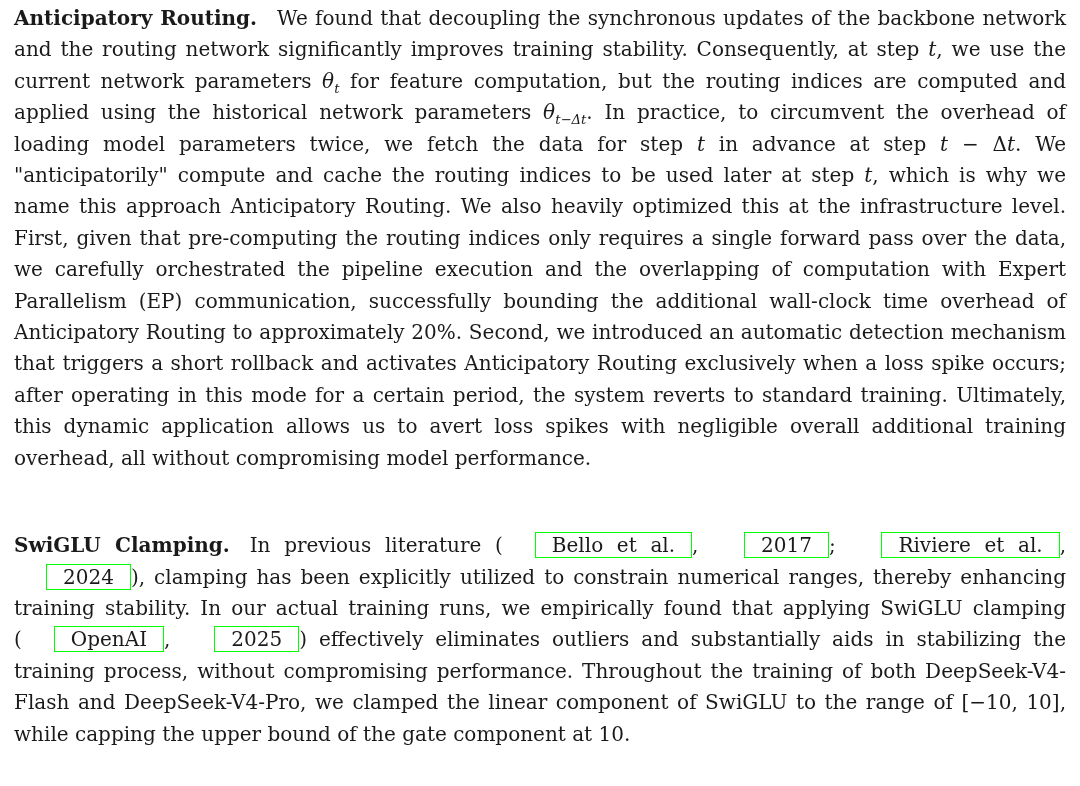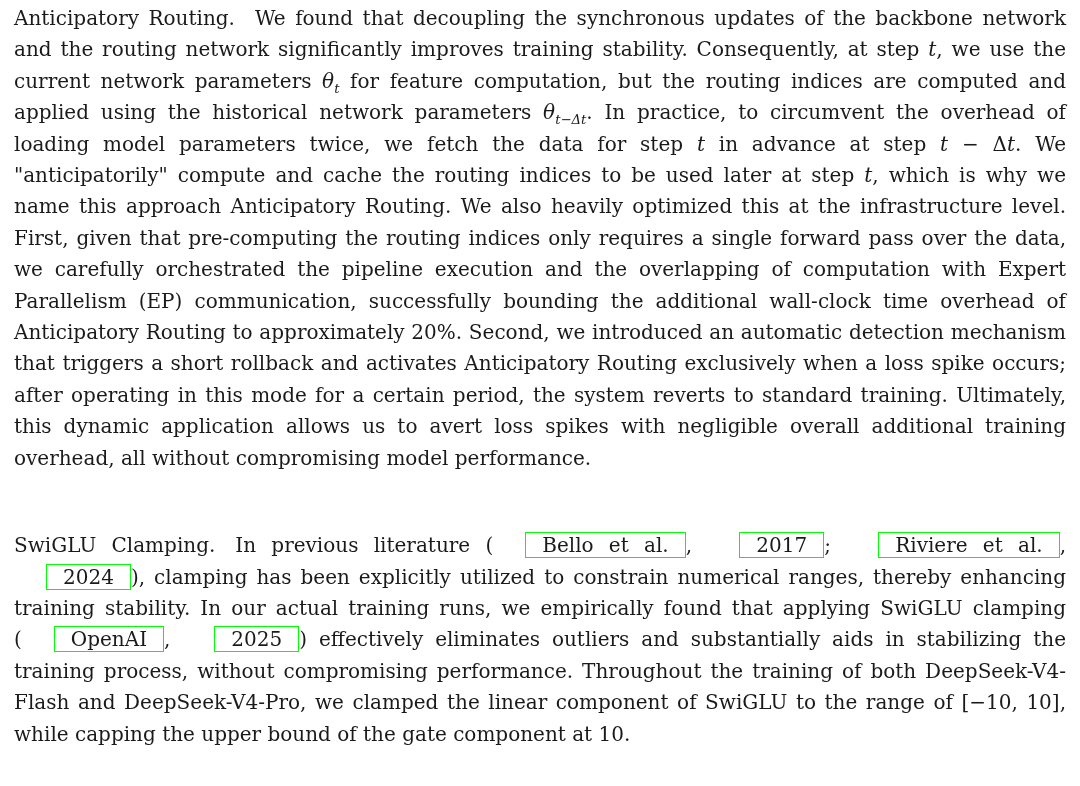--- a/index.html
+++ b/index.html
@@ -22,21 +22,21 @@
     color: #1a1a1a;
     text-align: justify;
   }
   p.para {
     margin: 0;
     padding: 0;
   }
   p.para.second {
     margin-top: 56px;
   }
-  .seg-b { font-weight: 400; }
+  .seg-b { font-weight: 700; }
   .seg-i { font-style: italic; }
   sub.seg-sub {
     font-style: italic;
     font-size: 0.66em;
     line-height: 0;
   }
   .seg-cite {
     border: 1.5px solid #00ff00;
     padding: 0 16px;
     color: inherit;

